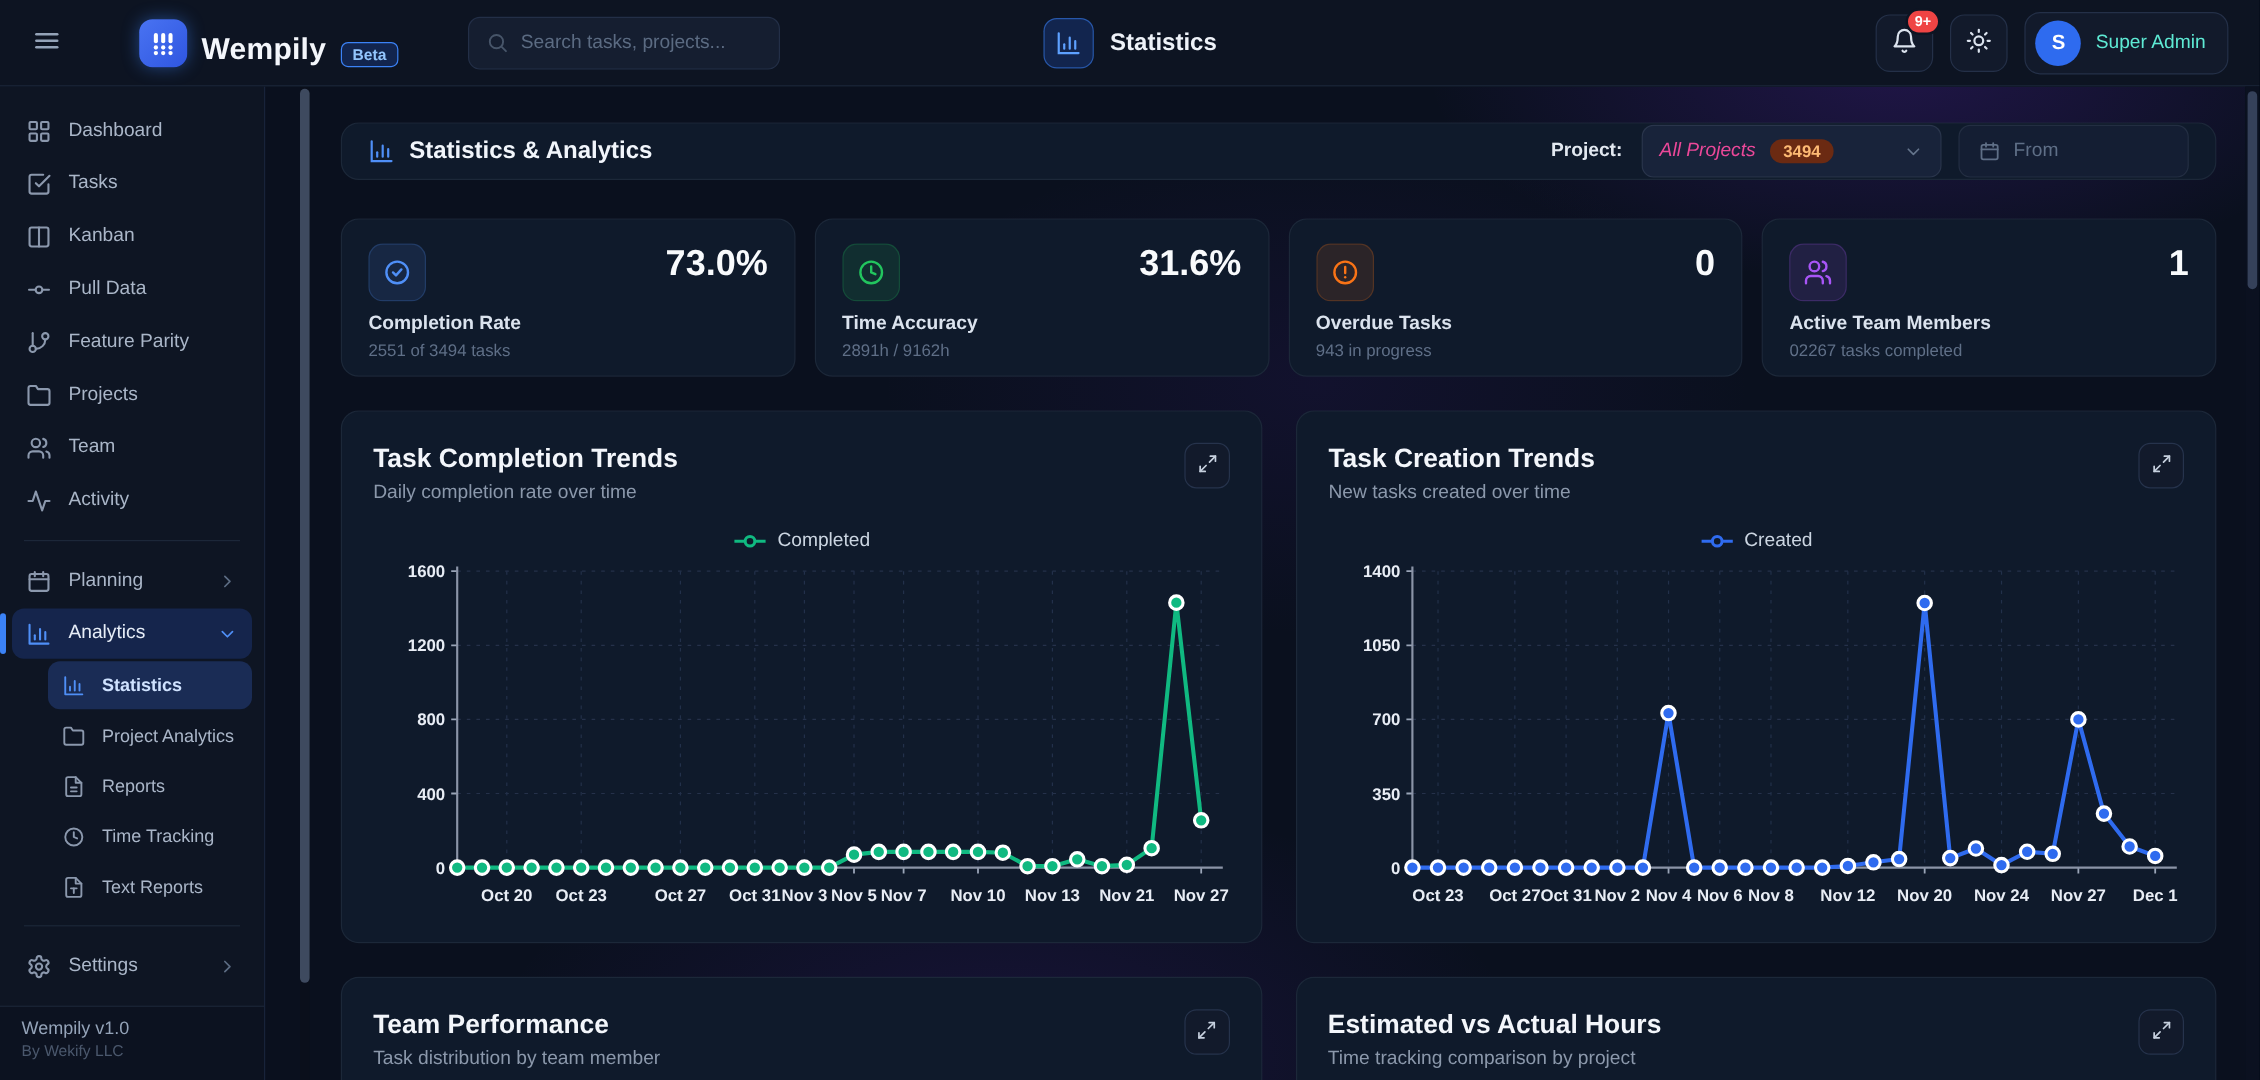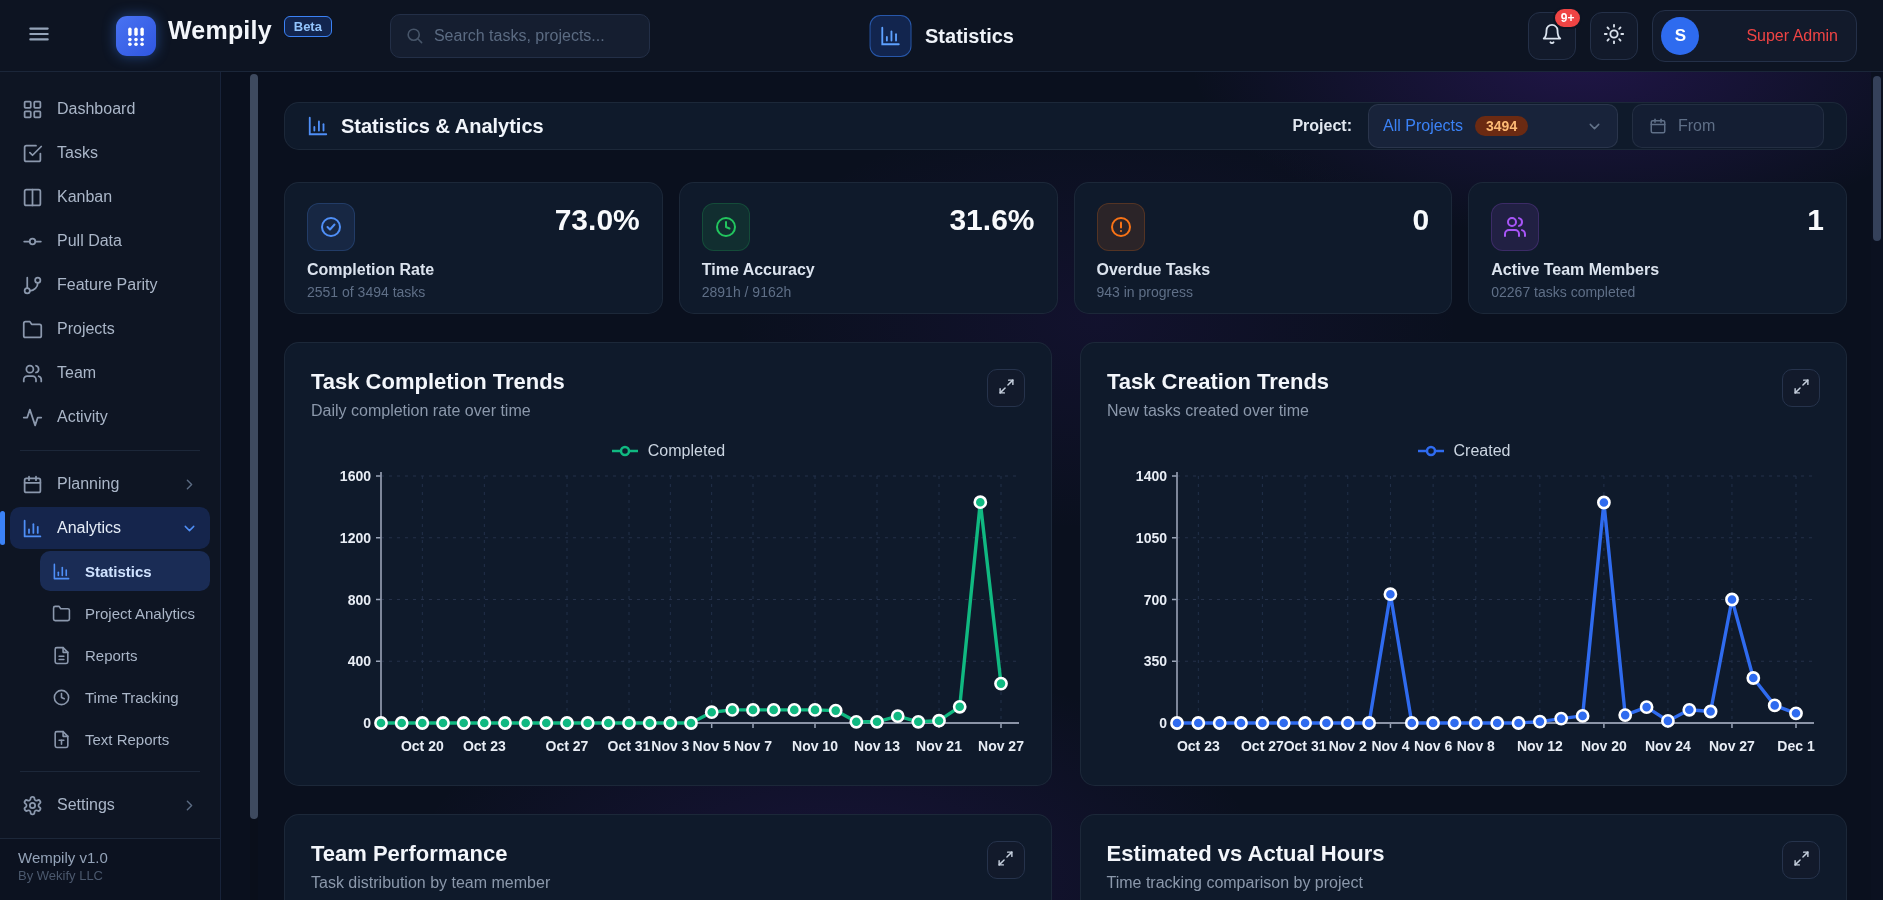--- a/index.html
+++ b/index.html
@@ -6,21 +6,21 @@
   html,body { width:1883px; height:900px; overflow:hidden; background:#070c17; }
   body { font-family:"Liberation Sans","DejaVu Sans",sans-serif; color:#e2e8f0; }
   .app { position:relative; width:1883px; height:900px; background:#0a101e; }
 
   
   .topbar { position:absolute; top:0; left:0; right:0; height:72px; background:#0d1422;
     border-bottom:1px solid #1b2639; display:flex; align-items:center; z-index:30; }
   .tb-left { display:flex; align-items:center; gap:22px; padding-left:24px; }
   .hamburger { background:none; border:none; color:#94a3b8; width:30px; height:30px; cursor:pointer; }
   .hamburger svg { width:26px; height:26px; }
-  .brand { display:flex; align-items:flex-start; gap:12px;padding-left:40px; }
+  .brand { display:flex; align-items:flex-end; gap:12px;padding-left:40px; }
   .logo { width:40px; height:40px; border-radius:11px; background:linear-gradient(135deg,#4973f2,#2f56e0);
     display:flex; align-items:center; justify-content:center; box-shadow:0 0 14px rgba(59,130,246,.45); }
   .logo svg { width:24px; height:24px; }
   .brand-name { font-size:25px; font-weight:700; color:#f3f6fb; letter-spacing:.2px; }
   .beta { font-size:13px; font-weight:700; color:#93c5fd; background:rgba(37,99,235,.22);
     border:1px solid #3b82f6; padding:2px 9px; border-radius:6px; }
   .search { margin-left:36px; width:260px; height:44px; background:#151e30; border:1px solid #232f47;
     border-radius:10px; display:flex; align-items:center; gap:10px; padding:0 14px; }
   .search .ic { color:#475569; display:flex; }
   .search .ic svg { width:19px; height:19px; }
@@ -36,21 +36,21 @@
   .tb-right { margin-left:auto; display:flex; align-items:center; gap:14px; padding-right:26px; }
   .icon-btn { position:relative; width:48px; height:48px; border-radius:12px; background:#121a2b;
     border:1px solid #243048; color:#dbe3ee; display:flex; align-items:center; justify-content:center; cursor:pointer; }
   .icon-btn svg { width:22px; height:22px; }
   .notif-badge { position:absolute; top:-6px; right:-7px; background:#ef4444; color:#fff; font-size:12px;
     font-weight:700; padding:2px 6px; border-radius:999px; border:2px solid #0d1422; }
   .user-pill { display:flex; align-items:center; gap:12px; height:52px; background:#121a2b;
     border:1px solid #243048; border-radius:13px; padding:0 18px 0 8px; cursor:pointer; }
   .avatar { width:38px; height:38px; border-radius:50%; background:#2e6bef; color:#fff; font-size:17px;
     font-weight:700; display:flex; align-items:center; justify-content:center; }
-  .user-name { font-size:16px; color:#ef4444;margin-left:35px; }
+  .user-name { font-size:16px; color:#5eead4; }
 
   
   .sidebar { position:absolute; top:72px; left:0; bottom:0; width:221px; background:#0e1523;
     border-right:1px solid #18233a; z-index:20; overflow:hidden; }
   .sidebar nav { padding:14px 0 0 0; height:calc(100% - 72px); overflow:hidden; }
   .nav-item { position:relative; display:flex; align-items:center; gap:14px; height:42px; margin:2px 10px;
     padding:0 12px; border-radius:10px; color:#aab6c8; font-size:16px; cursor:pointer; }
   .nav-item .ic { display:flex; color:#8b98ad; }
   .nav-item .ic svg { width:21px; height:21px; }
   .nav-label { flex:1; white-space:nowrap; }
@@ -84,21 +84,21 @@
   .card { position:relative; background:#0f1a2b; border:1px solid rgba(148,163,184,.10); border-radius:15px; }
 
   .toolbar { height:48px; display:flex; align-items:center; justify-content:space-between; padding:0 22px; margin-bottom:32px; }
   .toolbar-title { display:flex; align-items:center; gap:12px; font-size:20px; font-weight:700; color:#f1f5fb; }
   .toolbar-title .ic { color:#4f8ff7; display:flex; }
   .toolbar-title .ic svg { width:22px; height:22px; }
   .toolbar-controls { display:flex; align-items:center; gap:14px; }
   .proj-label { font-size:16px; font-weight:700; color:#e2e8f0; margin-right:2px; }
   .select { display:flex; align-items:center; gap:12px; height:44px; min-width:250px; background:#18233a;
     border:1px solid rgba(148,163,184,.15); border-radius:10px; padding:0 14px; cursor:pointer; }
-  .select-value { font-size:16px; color:#3b82f6; }
+  .select-value { font-size:16px; color:#ec4899;font-style:italic; }
   .count-badge { background:#6b2a12; color:#fdba74; font-size:14px; font-weight:700; padding:2px 11px; border-radius:999px; }
   .select .chev { margin-left:auto; color:#64748b; display:flex; }
   .select .chev svg { width:17px; height:17px; }
   .date-field { display:flex; align-items:center; gap:11px; width:192px; height:44px; background:#141e33;
     border:1px solid rgba(148,163,184,.12); border-radius:10px; padding:0 16px; color:#5f6f87; font-size:16px; cursor:pointer; }
   .date-field .ic { display:flex; }
   .date-field .ic svg { width:18px; height:18px; }
 
   .stats-row { display:grid; grid-template-columns:repeat(4,1fr); gap:16px; margin-bottom:28px; }
   .stat-card { height:132px; padding:20px 22px; }

